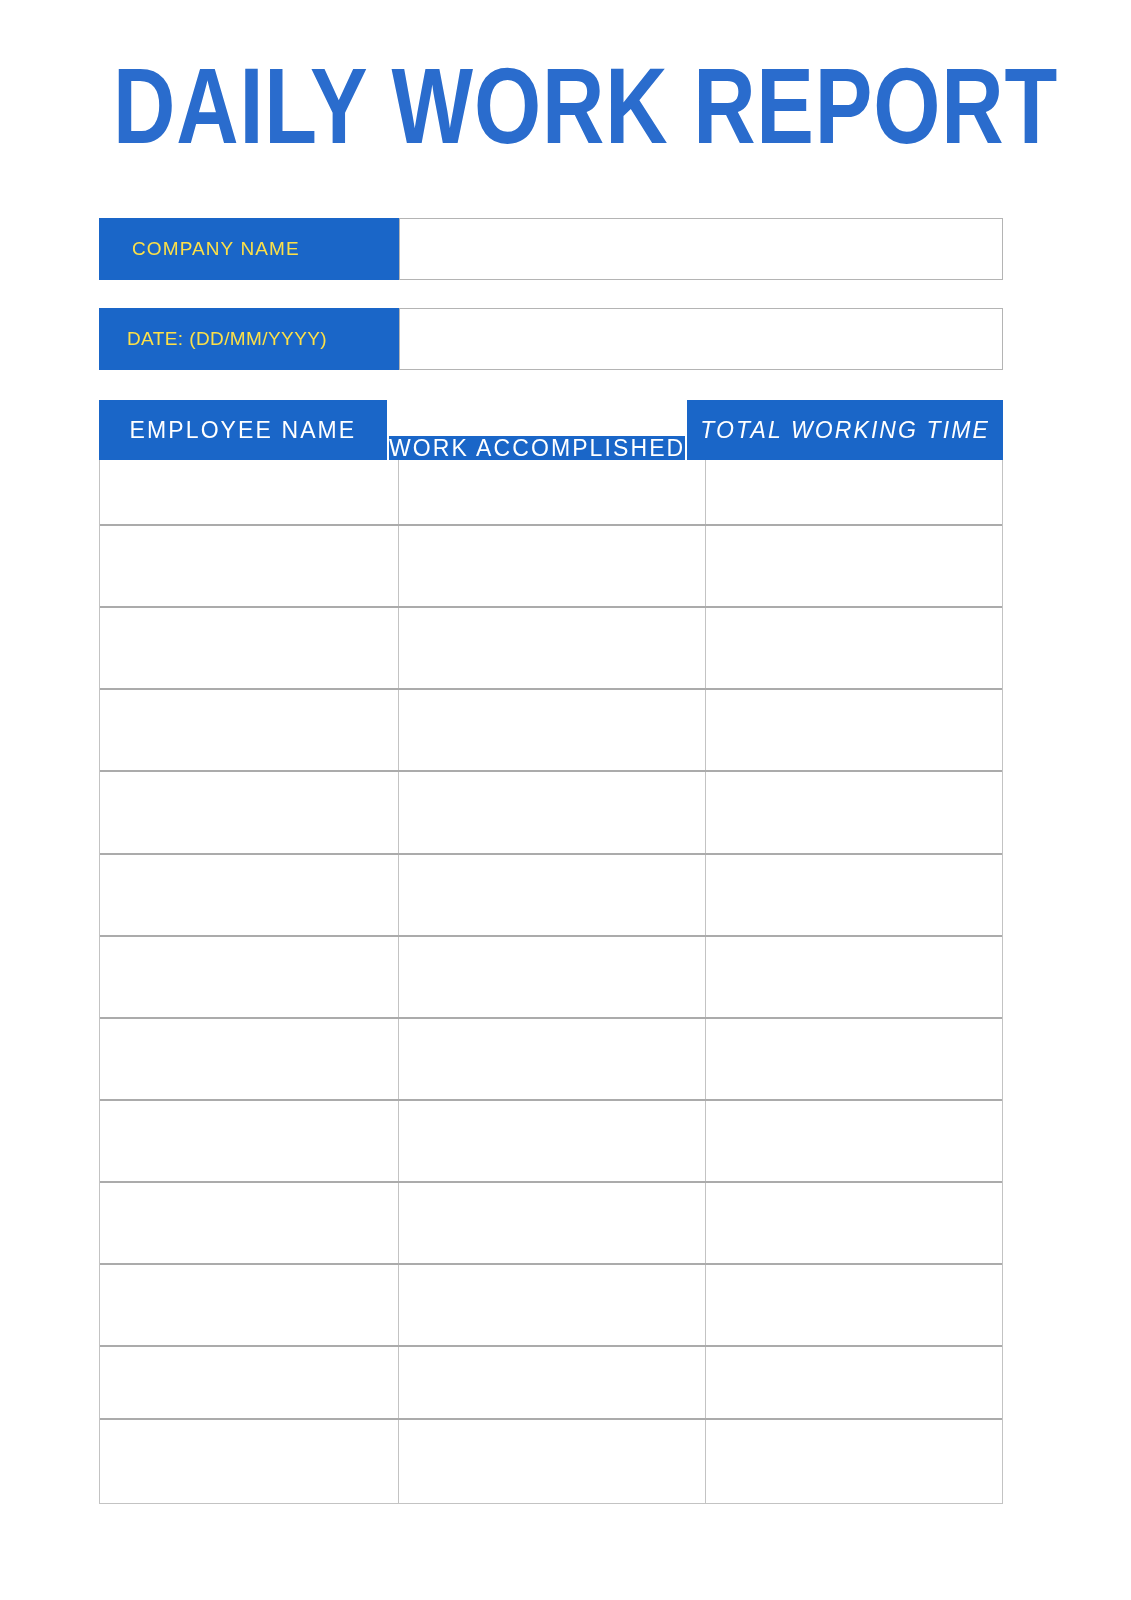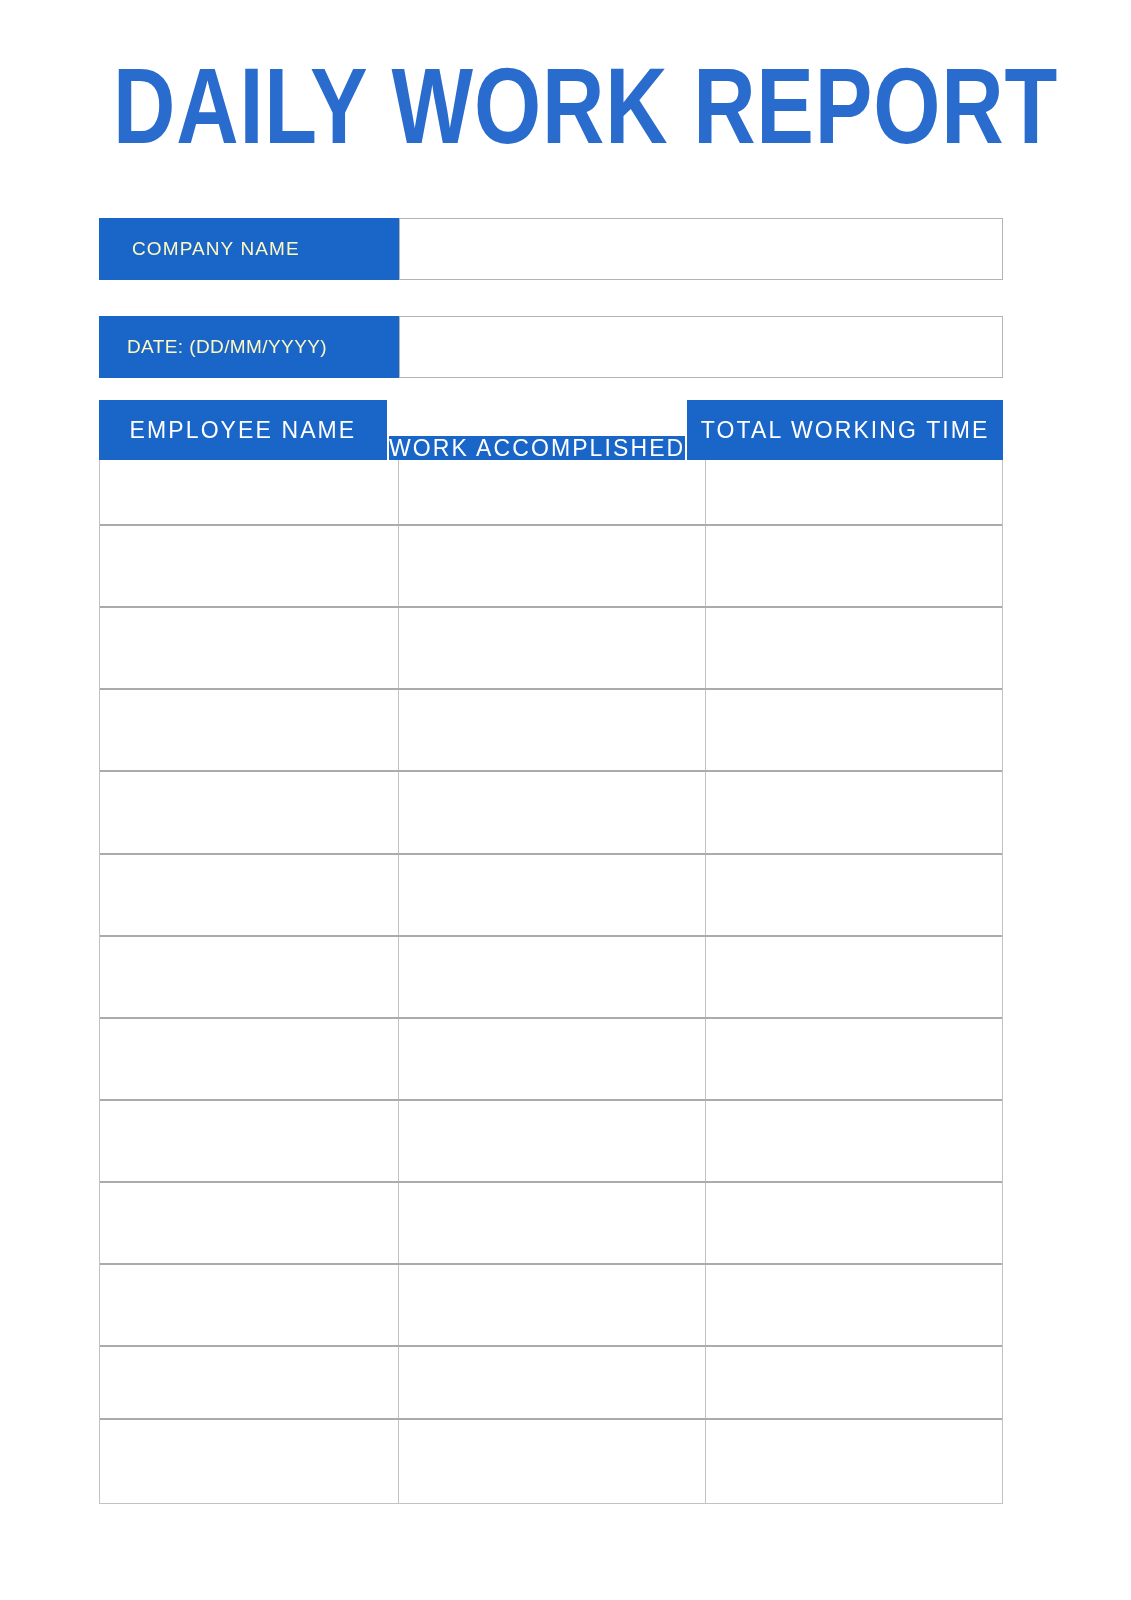--- a/index.html
+++ b/index.html
@@ -45,34 +45,34 @@
   }
 
   
   .field-row {
     position: absolute;
     left: 99px;
     width: 904px;
     height: 62px;
   }
   .field-row.company { top: 218px; }
-  .field-row.date    { top: 316px; }
+  .field-row.date    { top: 308px; }
 
   .field-label {
     position: absolute;
     left: 0;
     top: 0;
     width: 300px;
     height: 62px;
     background: #1a66c8;
     box-sizing: border-box;
     display: flex;
     align-items: center;
     padding-left: 33px;
-    color: #fef9c3;
+    color: #fde047;
     font-size: 19px;
     line-height: 22px;
     letter-spacing: 1.1px;
     white-space: nowrap;
   }
   .field-label.tight { letter-spacing: 0.4px; padding-left: 28px; }
 
   .field-input {
     position: absolute;
     left: 300px;
@@ -104,21 +104,21 @@
     display: flex;
     align-items: center;
     justify-content: center;
     box-sizing: border-box;
     white-space: nowrap;
   }
   .th + .th { border-left: 2px solid #ffffff; }
 
   .col1 { width: 300px; }
   .col2 { width: 308px; margin-top: 36px; }
-  .col3 { width: 331px; }
+  .col3 { width: 331px; font-style: italic; }
 
   .tbody {
     border-left: 1.6px solid #c3c3c3;
     border-right: 1.6px solid #c3c3c3;
     border-bottom: 1.6px solid #c3c3c3;
     box-sizing: border-box;
   }
   .trow {
     display: flex;
     box-sizing: border-box;

